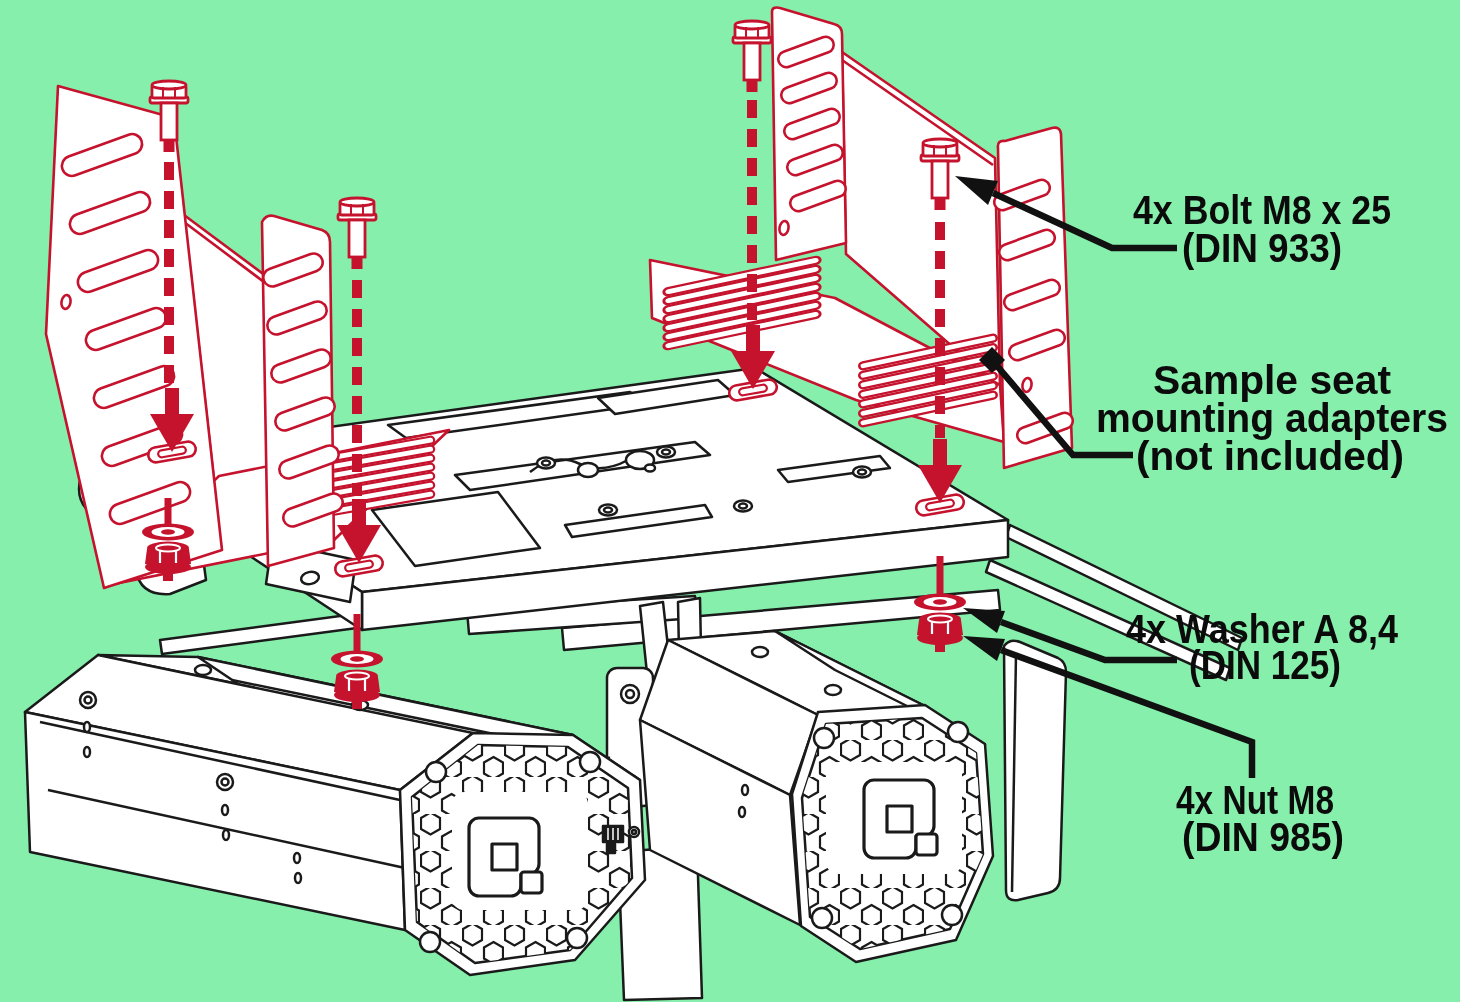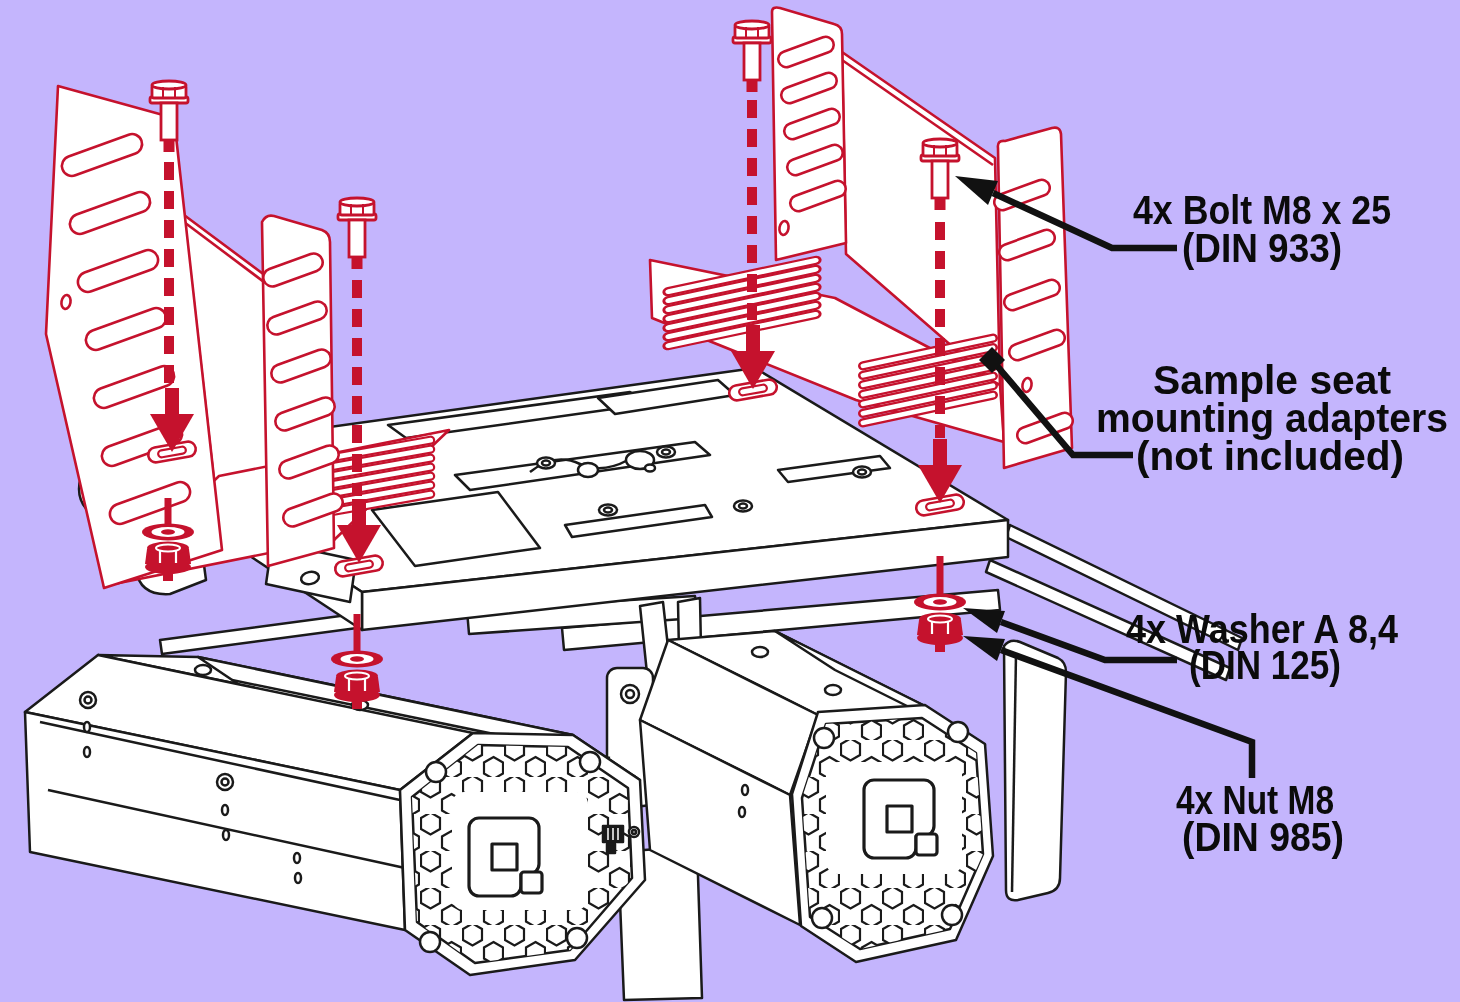--- a/index.html
+++ b/index.html
@@ -1,16 +1,16 @@
 <!DOCTYPE html>
 <html><head>
 <meta charset="utf-8">
 <style>
   html,body{margin:0;padding:0;background:#ffffff;}
-  .stage{position:relative;width:1460px;height:1002px;background:#c4b5fd;overflow:hidden;
+  .stage{position:relative;width:1460px;height:1002px;background:#86efac;overflow:hidden;
          font-family:"Liberation Sans",sans-serif;}
   svg{display:block;}
   text.callout{font-family:"Liberation Sans","DejaVu Sans",sans-serif;font-weight:700;
                font-size:40px;fill:#0b0b0b;}
 </style>
 </head>
 <body>
 
 <div class="stage">
 <svg width="1460" height="1002" viewBox="0 0 1460 1002">

